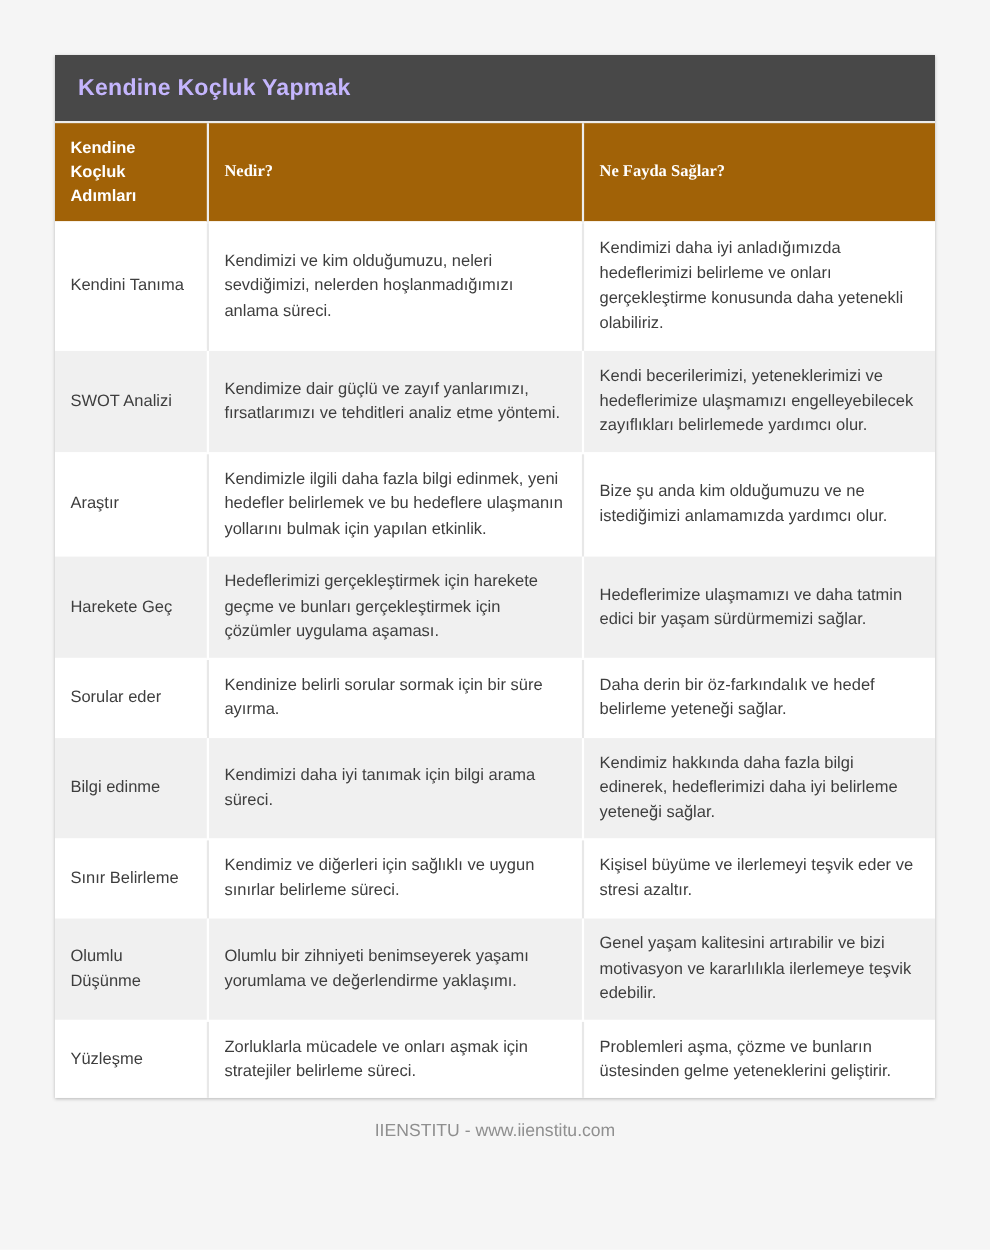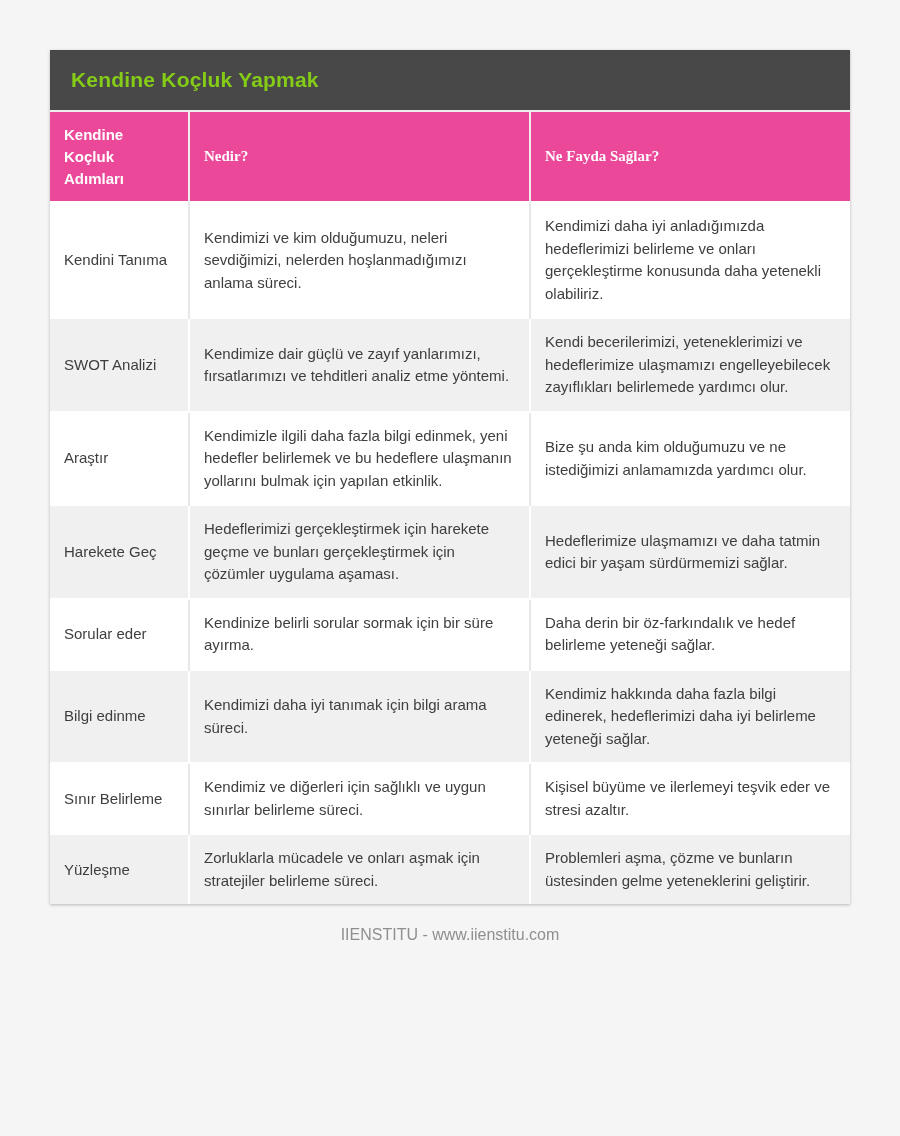--- a/index.html
+++ b/index.html
@@ -15,37 +15,37 @@
     padding-top: 50px;
   }
   .card {
     width: 800px;
     margin: 0 auto;
     background: #fff;
     box-shadow: 0 1px 3px rgba(0,0,0,0.25);
   }
   .title-bar {
     background: #484848;
-    color: #84cc16;
+    color: #c4b5fd;
     font-size: 21px;
     font-weight: bold;
     padding: 18px 21px;
     border-bottom: 2px solid #ededed;
     letter-spacing: 0.2px;
   }
   table {
     width: 100%;
     border-collapse: collapse;
     table-layout: fixed;
   }
   col.c1 { width: 139px; }
   col.c2 { width: 341px; }
   col.c3 { width: 320px; }
   thead th {
-    background: #ec4899;
+    background: #a16207;
     color: #ffffff;
     font-size: 15px;
     font-weight: bold;
     text-align: left;
     vertical-align: middle;
     padding: 12px 14px;
     line-height: 1.45;
   }
   th + th { border-left: 2px solid #ededed; font-family: Liberation Serif, serif; }
   tbody td {
@@ -117,20 +117,25 @@
           <td>Bilgi edinme</td>
           <td>Kendimizi daha iyi tanımak için bilgi arama süreci.</td>
           <td>Kendimiz hakkında daha fazla bilgi edinerek, hedeflerimizi daha iyi belirleme yeteneği sağlar.</td>
         </tr>
         <tr>
           <td>Sınır Belirleme</td>
           <td>Kendimiz ve diğerleri için sağlıklı ve uygun sınırlar belirleme süreci.</td>
           <td>Kişisel büyüme ve ilerlemeyi teşvik eder ve stresi azaltır.</td>
         </tr>
         <tr>
+          <td>Olumlu Düşünme</td>
+          <td>Olumlu bir zihniyeti benimseyerek yaşamı yorumlama ve değerlendirme yaklaşımı.</td>
+          <td>Genel yaşam kalitesini artırabilir ve bizi motivasyon ve kararlılıkla ilerlemeye teşvik edebilir.</td>
+        </tr>
+        <tr>
           <td>Yüzleşme</td>
           <td>Zorluklarla mücadele ve onları aşmak için stratejiler belirleme süreci.</td>
           <td>Problemleri aşma, çözme ve bunların üstesinden gelme yeteneklerini geliştirir.</td>
         </tr>
       </tbody>
     </table>
   </div>
   <div class="footer">IIENSTITU - www.iienstitu.com</div>
 </div>
 

